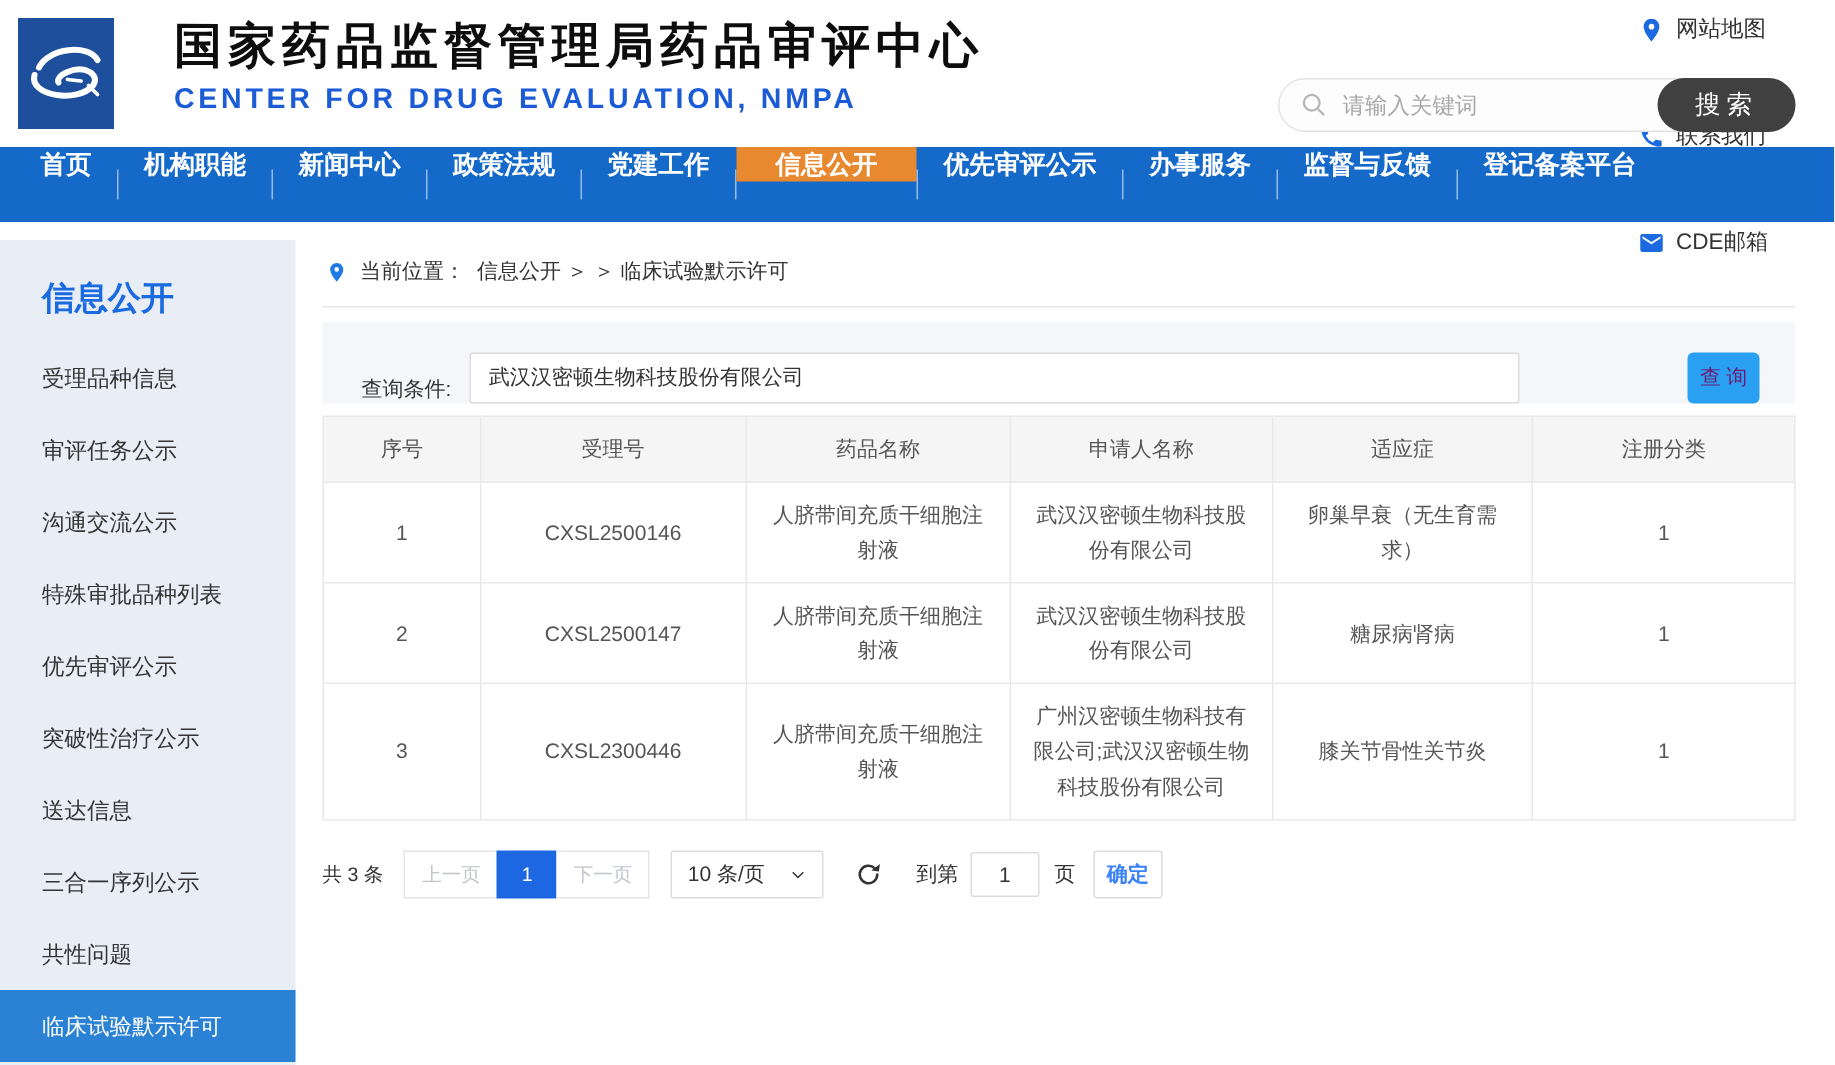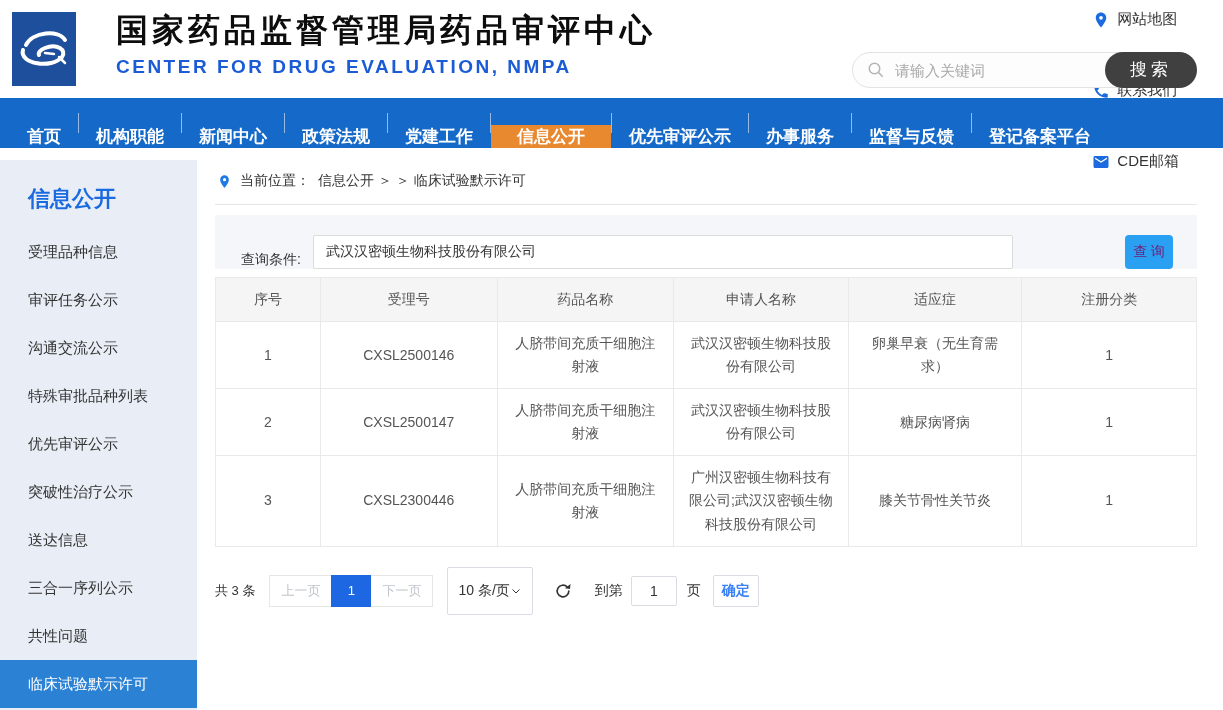--- a/index.html
+++ b/index.html
@@ -15,21 +15,21 @@
   .quick-links { position:absolute; top:10px; right:44px; display:flex; gap:52px;flex-direction:column; }
   .quick-link { display:flex; align-items:center; gap:7px; font-size:15px; color:#333; cursor:pointer; text-decoration:none; }
   .quick-link svg { width:18px; height:18px; fill:#1b6ae0; }
   .search-bar { position:absolute; top:52px; right:26px; width:345px; height:36px; border:1px solid #e3e3e3; border-radius:18px; background:#fdfdfd; display:flex; align-items:center; }
   .search-bar .mag { width:18px; height:18px; margin-left:14px; stroke:#b5b5b5; fill:none; stroke-width:2; }
   .search-input { flex:1; border:none; outline:none; background:transparent; font-size:15px; color:#333; padding:0 10px; font-family:inherit; }
   .search-input::placeholder { color:#a8a8a8; }
   .search-btn { width:92px; height:36px; margin:-1px -1px 0 0; border:none; border-radius:18px; background:#404040; color:#fff; font-size:17px; letter-spacing:4px; cursor:pointer; font-family:inherit; }
 
   
-  .main-nav { height:50px; background:#1569c8; display:flex; align-items:flex-end; padding-left:10px; }
+  .main-nav { height:50px; background:#1569c8; display:flex; align-items:flex-start; padding-left:10px; }
   .nav-item { display:flex; align-items:center; padding:0 17px; color:#fff; font-size:17px; font-weight:bold; text-decoration:none; cursor:pointer; white-space:nowrap; }
   .nav-item.active { background:#e8882f; padding:0 26px; }
   .nav-sep { width:1px; height:20px; background:rgba(255,255,255,.55); align-self:center; }
 
   
   .content { display:flex; align-items:stretch; padding-top:12px; height:562px; }
   .sidebar { width:197px; background:#e9eef6; padding-top:24px; flex-shrink:0; }
   .sidebar-title { font-size:22px; font-weight:bold; color:#1a6ae0; padding-left:28px; margin-bottom:14px; }
   .side-item { height:48px; display:flex; align-items:center; padding-left:28px; font-size:15px; color:#333; cursor:pointer; }
   .side-item.active { background:#2b82d4; color:#fff; }
@@ -46,21 +46,21 @@
   .result-table { margin-top:8px; width:100%; border-collapse:collapse; table-layout:fixed;border-radius:24px; }
   .result-table th { background:#f5f5f6; border:1px solid #e9e9e9; height:44px; font-size:14px; font-weight:normal; color:#555; }
   .result-table td { border:1px solid #e9e9e9; font-size:14px; color:#555; text-align:center; padding:10px 14px; line-height:1.65; }
 
   .pagination { margin-top:20px; display:flex; align-items:center; font-size:13px; color:#333; }
   .pg-total { margin-right:14px; font-size:13px; }
   .pg-btn { height:32px; min-width:62px; border:1px solid #e6e6e6; background:#fff; color:#c0c4cc; font-size:13px; display:flex; align-items:center; justify-content:center; cursor:default; padding:0 10px; }
   .pg-btn.prev { border-right:none; }
   .pg-btn.next { border-left:none; }
   .pg-page { height:32px; min-width:40px; background:#1d68e2; color:#fff; display:flex; align-items:center; justify-content:center; font-size:13px; cursor:pointer; }
-  .pg-size { margin-left:14px; height:48px; border:1px solid #d9dce3; border-radius:2px; display:flex; align-items:center; gap:0; padding:0 10px; font-size:14px; color:#333; cursor:pointer; background:#fff; }
+  .pg-size { margin-left:14px; height:32px; border:1px solid #d9dce3; border-radius:2px; display:flex; align-items:center; gap:16px; padding:0 10px; font-size:14px; color:#333; cursor:pointer; background:#fff; }
   .pg-size svg { width:12px; height:12px; stroke:#333; fill:none; stroke-width:2; }
   .pg-refresh { margin-left:20px; width:20px; height:20px; cursor:pointer; }
   .pg-goto-label { margin-left:22px; font-size:14px; }
   .pg-goto-input { margin-left:8px; width:46px; height:30px; border:1px solid #d9dce3; border-radius:2px; text-align:center; font-size:14px; color:#333; outline:none; font-family:inherit; }
   .pg-goto-suffix { margin-left:10px; font-size:14px; }
   .pg-confirm { margin-left:12px; height:32px; width:46px; border:1px solid #d9dce3; border-radius:2px; background:#fff; font-size:14px; font-weight:bold; color:#3b82f6; cursor:pointer; font-family:inherit; }
 </style>
 </head>
 <body>
 

